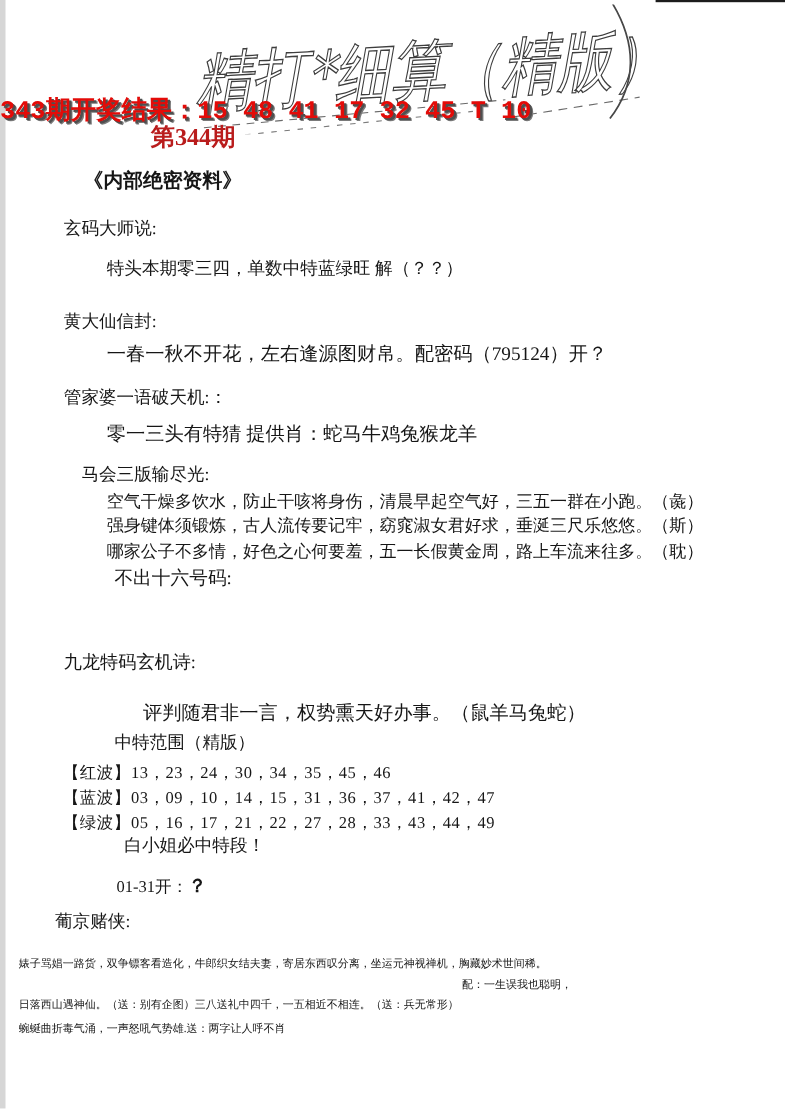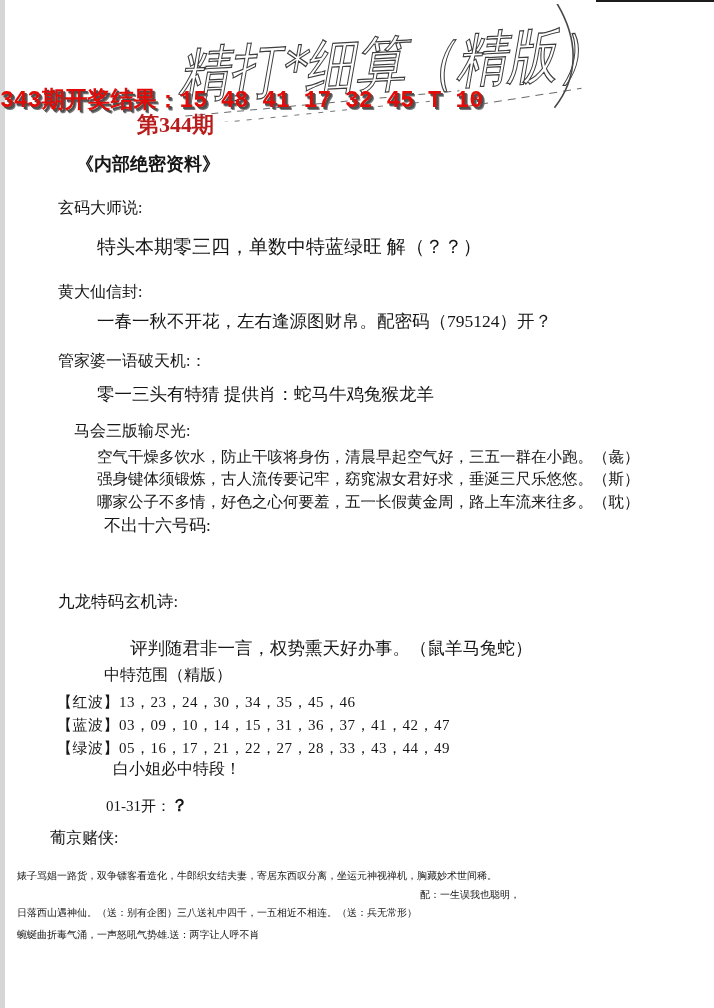--- a/index.html
+++ b/index.html
@@ -12,21 +12,21 @@
   .abs{position:absolute;white-space:nowrap;}
   .sketch{left:128px;top:4px;}
   .result{
     left:0px;top:84px;font-family:Liberation Mono, monospace;
     font-weight:bold;font-size:23px;color:#e30b08;letter-spacing:0px;
     text-shadow:2px 2px 0 #4f4f4f,3px 3px 0 #7a7a7a;
   }
   .issue{left:137px;top:110px;font-size:22px;font-weight:bold;color:#b91c1c;}
   .secret{left:76px;top:152px;font-size:18px;font-weight:bold;}
   .lbl{font-size:16px;}
-  .body-lg{font-size:19px;}
+  .body-lg{font-size:16px;}
   .body-md{font-size:17.5px;}
   .lbl0{left:58px;top:198px;}
   .body0{left:97px;top:234px;}
   .lbl1{left:58px;top:282px;}
   .body1{left:97px;top:309px;}
   .lbl2{left:58px;top:351px;}
   .body2{left:97px;top:382px;}
   .lbl3{left:74px;top:421px;}
   .verse{left:97px;top:446px;font-size:15.5px;line-height:22.4px;}
   .note{left:104px;top:514px;font-size:17px;}

